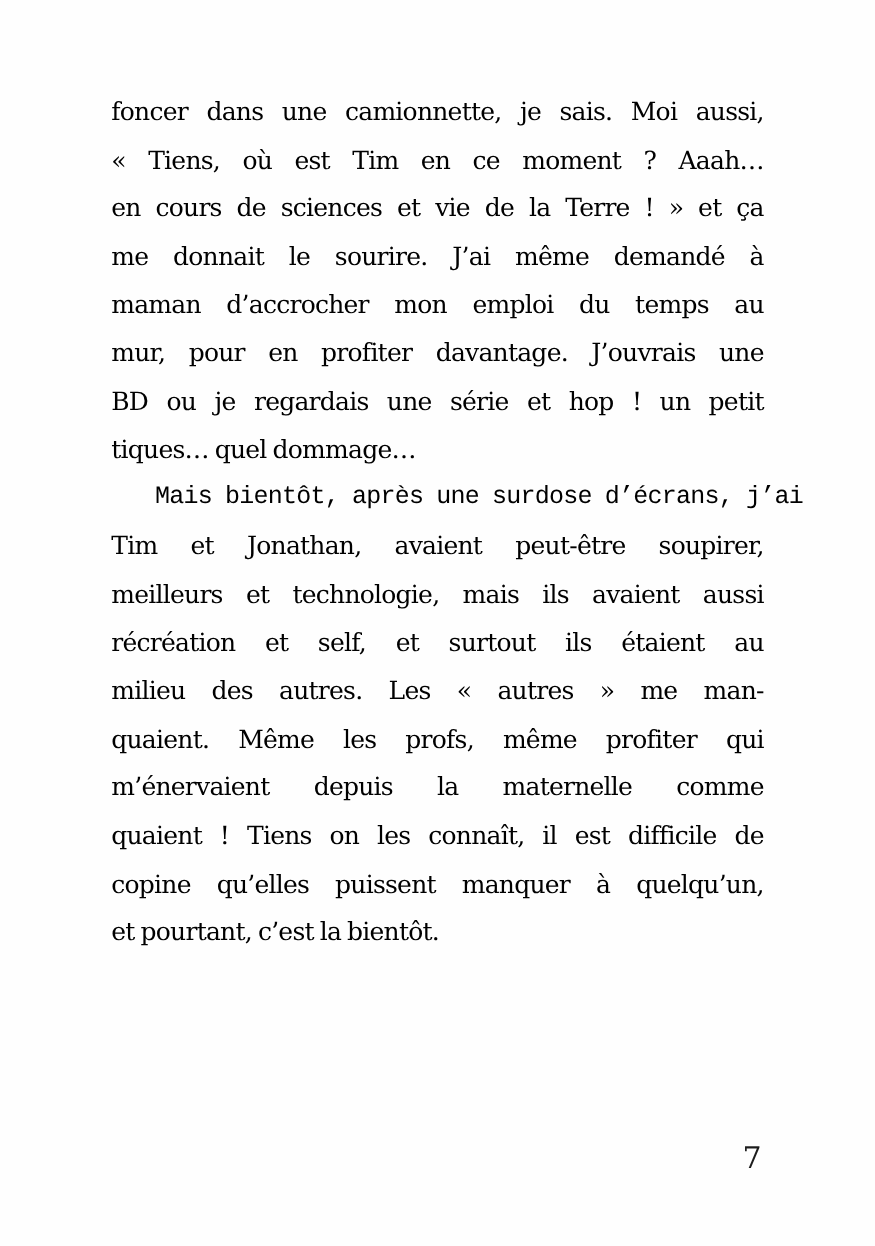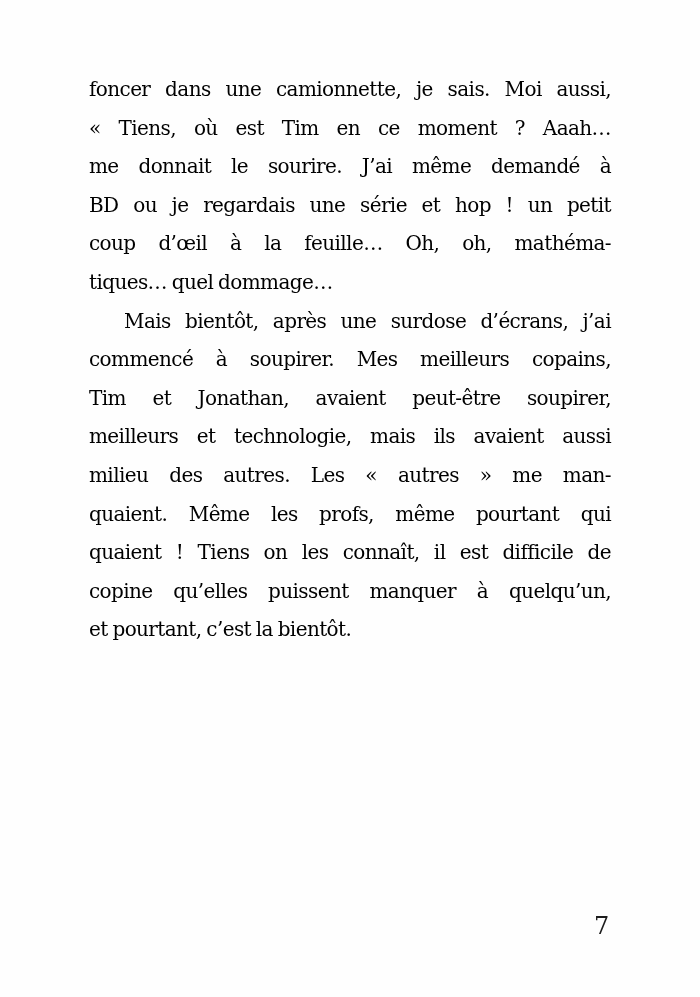--- a/index.html
+++ b/index.html
@@ -13,46 +13,49 @@
     font-family: "DejaVu Serif", "Liberation Serif", serif;
     font-size: 20px;
     color: #000000;
     white-space: nowrap;
     text-align: justify;
     text-align-last: justify;
     letter-spacing: -0.6px;
     word-spacing: -1px;
   }
   .line.last { text-align-last: left; }
-  .line.indent { padding-left: 35px; }
+  .line.indent { padding-left: 35px; font-family: Liberation Mono, monospace; }
   .page-number {
     position: absolute; left: 594px; top: 912px;
     font-family: "DejaVu Serif", "Liberation Serif", serif;
     font-size: 24px; color: #1c1c1c;
   }
 </style>
 </head>
 <body>
 
 <div class="page">
   <div class="text-block">
     <div>
       <span class="line">foncer dans une camionnette, je sais. Moi aussi,</span>
       <span class="line">« Tiens, où est Tim en ce moment ? Aaah…</span>
+      <span class="line">en cours de sciences et vie de la Terre ! » et ça</span>
       <span class="line">me donnait le sourire. J’ai même demandé à</span>
+      <span class="line">maman d’accrocher mon emploi du temps au</span>
+      <span class="line">mur, pour en profiter davantage. J’ouvrais une</span>
       <span class="line">BD ou je regardais une série et hop ! un petit</span>
-      <span class="line">coup d’œil à la feuille… Oh, oh, mathéma-</span>
       <span class="line last">tiques… quel dommage…</span>
     </div>
     <div>
       <span class="line indent">Mais bientôt, après une surdose d’écrans, j’ai</span>
-      <span class="line">commencé à soupirer. Mes meilleurs copains,</span>
       <span class="line">Tim et Jonathan, avaient peut-être soupirer,</span>
       <span class="line">meilleurs et technologie, mais ils avaient aussi</span>
+      <span class="line">récréation et self, et surtout ils étaient au</span>
       <span class="line">milieu des autres. Les « autres » me man-</span>
-      <span class="line">quaient. Même les profs, même pourtant qui</span>
+      <span class="line">quaient. Même les profs, même profiter qui</span>
+      <span class="line">m’énervaient depuis la maternelle comme</span>
       <span class="line">quaient ! Tiens on les connaît, il est difficile de</span>
       <span class="line">copine qu’elles puissent manquer à quelqu’un,</span>
       <span class="line last">et pourtant, c’est la bientôt.</span>
     </div>
   </div>
   <div class="page-number">7</div>
 </div>
 
 </body></html>

